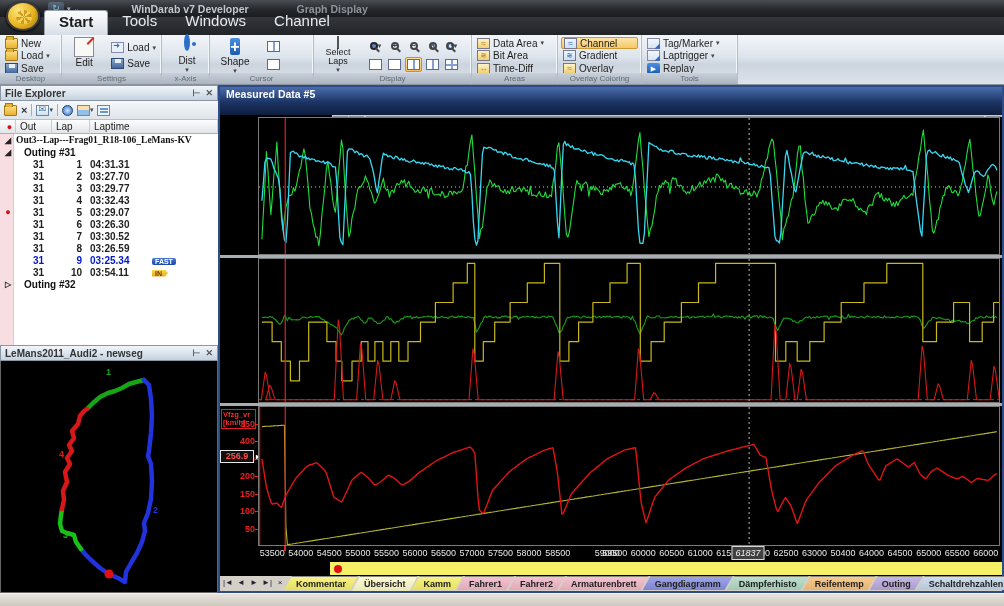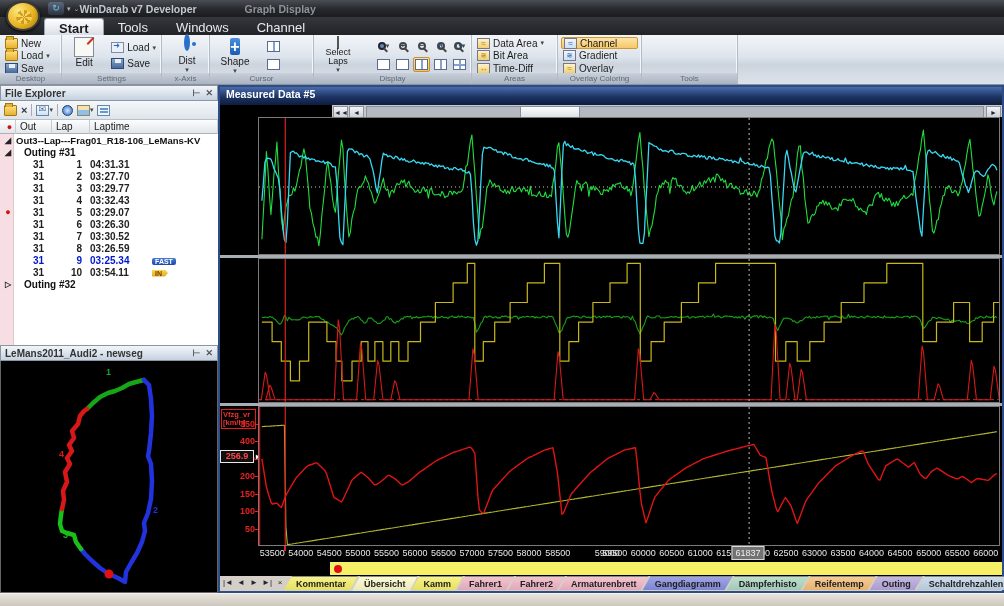--- a/index.html
+++ b/index.html
@@ -12,27 +12,27 @@
     background:linear-gradient(#4a4e54,#26282c 55%,#1a1c20); display:flex; align-items:center; }
   .orb { position:absolute; left:6px; top:1px; width:34px; height:30px; border-radius:50%;
     background:radial-gradient(circle at 35% 30%, #ffe680, #e8b420 55%, #9c7208);
     border:2px solid #3a3a3a; box-shadow:0 1px 3px #000; z-index:30; }
   .orb-core { position:absolute; left:8px; top:7px; width:16px; height:14px; border-radius:50%;
     background:repeating-conic-gradient(#c89018 0 30deg,#f6d860 30deg 60deg); opacity:.8; }
   .qat { margin-left:48px; display:flex; align-items:center; gap:3px; color:#9ec8ee; font-size:10px; }
   .qat .sync { width:16px; height:13px; border-radius:3px; background:linear-gradient(#5a6a7c,#2c3440);
     color:#7ec0f0; font-size:9px; text-align:center; line-height:13px; }
   .qat .dd { color:#aab4c0; font-size:7px; }
-  .app-title { color:#c2c8d0; font-size:10.5px; font-weight:bold; }
+  .app-title { margin-left:52px; color:#c2c8d0; font-size:10.5px; font-weight:bold; }
   .doc-title { margin-left:48px; color:#8e949c; font-size:10.5px; font-weight:bold; }
 
   
   .tabsrow { position:absolute; left:0; top:17px; width:1004px; height:18px;
     background:linear-gradient(#34373c,#212327); display:flex; align-items:flex-end; padding-left:44px; }
-  .rtab { padding:2px 14px 0; color:#e6e9ee; font-size:13px; height:17px; }
+  .rtab { padding:2px 14px 0; color:#e6e9ee; font-size:15px; height:25px; }
   .rtab.active { background:linear-gradient(#fdfdfe,#e8ecf2 60%,#d8dee6); color:#1a1a1a;
     border-radius:3px 3px 0 0; border:1px solid #9aa4b0; border-bottom:none; font-weight:bold; }
 
   
   .ribbon { position:absolute; left:0; top:35px; width:1004px; height:50px;
     background:linear-gradient(#f2f5f9,#dde4ec 45%,#ccd4de 60%,#dde3ea);
     border-bottom:1px solid #8a929c; display:flex; }
   .rgroup { position:relative; height:100%; border-right:1px solid #b4bcc6;
     box-shadow:inset -1px 0 0 #f4f7fa; padding:2px 3px 12px 3px; }
   .rlabel { position:absolute; left:0; bottom:0; width:100%; height:11px;
@@ -126,21 +126,21 @@
   .reddot { color:#d01010; font-size:9px; line-height:9px; text-align:center; }
   .tri { font-size:8px; color:#222; text-align:center; }
 
   .mappanel { position:absolute; left:0; top:345px; width:218px; height:304px; }
   .mapbody { position:relative; width:218px; height:232px; background:#000; border:1px solid #666;
     border-top:none; }
 
   
   .measured { position:absolute; left:218px; top:85px; width:786px; height:508px;
     border:2px solid #2e4c86; background:#000; }
-  .mtitle { height:18px; background:linear-gradient(#4a6cac,#1c3464 55%,#0e1d3e);
+  .mtitle { height:28px; background:linear-gradient(#4a6cac,#1c3464 55%,#0e1d3e);
     color:#fff; font-size:10.5px; font-weight:bold; padding:1px 6px; }
   .mscroll { position:relative; height:14px; background:#c6cad0; }
   .mscroll .corner { position:absolute; left:0; top:0; width:112px; height:14px; background:#000; }
   .sbtn { position:absolute; top:1px; width:15px; height:12px; background:linear-gradient(#f2f4f6,#cdd2d8);
     border:1px solid #8a9098; font-size:7px; color:#223; text-align:center; line-height:11px; }
   .strack { position:absolute; left:146px; right:18px; top:1px; height:12px; background:#b4b8c0;
     border:1px solid #8a9098; }
   .sthumb { position:absolute; left:158px; top:1px; width:60px; height:12px;
     background:linear-gradient(#fbfcfd,#dde1e6); border:1px solid #8a9098; }
   .chartzone { position:absolute; left:0; top:30px; width:782px; height:429px; background:#000; }
@@ -150,21 +150,21 @@
   .ylab { position:absolute; right:3px; color:#e82020; font-size:9px; font-weight:bold; }
   .ytick { position:absolute; right:0; width:3px; height:1px; background:#e82020; }
   .chanbox { position:absolute; left:1px; width:35px; border:1px solid #e02020; background:#000;
     color:#f03030; font-size:7.5px; font-weight:bold; line-height:8px; padding:1px; text-align:left; }
   .cursorval { position:absolute; left:0; width:34px; border:1px solid #e8e8e8; background:#101010;
     color:#ff4848; font-size:9px; font-weight:bold; text-align:center; line-height:11px; }
   .cursorval:after { content:"▸"; position:absolute; right:-7px; top:0; color:#fff; font-size:8px; }
   .xaxis { position:absolute; left:0; top:459px; width:636px; height:15px; background:#000; }
   .xtick { position:absolute; top:2px; transform:translateX(-50%); color:#e8e8e8; font-size:9px; }
   .xcursorbox { position:absolute; top:0px; transform:translateX(-50%); border:1px solid #d8d8d8;
-    background:#737373; color:#f0f0f0; font-size:9px; padding:0 3px; line-height:12px; z-index:3; }
+    background:#404040; color:#f0f0f0; font-size:9px; padding:0 3px; line-height:12px; z-index:3;font-style:italic; }
   .xredmark { position:absolute; top:0; width:2px; height:5px; background:#e02020; }
   .mlegend { position:absolute; left:0; top:474px; width:782px; height:15px; background:#000; }
   .legendstrip { position:absolute; left:110px; right:0; top:1px; bottom:1px; background:#f6f066;
     display:flex; align-items:center; gap:5px; padding-left:4px; }
   .legendstrip .dot { width:8px; height:8px; border-radius:50%; background:#e01010; flex:none; }
   .legendstrip .ltext { color:#a02818; font-size:8.5px; font-weight:bold; white-space:nowrap; overflow:hidden; }
   .sheetrow { position:absolute; left:0; top:489px; width:782px; height:15px; background:#d4d0c8;
     display:flex; align-items:flex-start; }
   .navbtns { display:flex; gap:1px; padding:2px 4px 0 2px; }
   .navbtns span { font-size:8px; color:#223; width:12px; text-align:center; }
@@ -265,21 +265,21 @@
             </button>
           <button class="mini">
               <span class="lay"></span>
             </button>
         </div>
       </div>
       <div class="rlabel">Cursor</div>
     </div>
 
     <div class="rgroup" style="width:158px">
-      <div style="display:flex; gap:16px">
+      <div style="display:flex; gap:8px">
         <button class="rbig" style="width:42px">
           <span class="bicon"><span class="big-flag"></span></span>
           <span style="font-size:9px; line-height:9px">Select Laps</span>
             <span class="arrow">▾</span>
         </button>
         <div>
           <div class="rrow">
             <button class="mini">
                 <span class="mag dk"></span>
                 <span class="arrow">▾</span>
@@ -359,20 +359,36 @@
           </button>
         <button class="ritem">
             <span class="ic ic-wave yel">≈</span>
             <span>Overlay</span>
           </button>
       </div>
       <div class="rlabel">Overlay Coloring</div>
     </div>
 
     <div class="rgroup" style="width:96px">
+      <div class="rstack">
+        <button class="ritem">
+            <span class="ic ic-tag"></span>
+            <span>Tag/Marker</span>
+            <span class="arrow">▾</span>
+          </button>
+        <button class="ritem">
+            <span class="ic ic-tag"></span>
+            <span>Laptrigger</span>
+            <span class="arrow">▾</span>
+          </button>
+        <button class="ritem">
+            <span class="ic ic-play">▶</span>
+            <span>Replay</span>
+          </button>
+      </div>
       <div class="rlabel">Tools</div>
     </div>
   </div>
 
   <div class="fe">
     <div class="panel-title">
       <span>File Explorer</span>
       <span class="sp"></span>
       <span class="pin">⊢</span>
       <span class="pclose">✕</span>
@@ -403,21 +419,21 @@
       <span class="reddot">●</span>
       <span>Out</span>
       <span>Lap</span>
       <span>Laptime</span>
     </div>
     <div class="fe-body">
       <div class="fe-markercol"></div>
       <div id="fe-rows" style="position:relative">
           <div class="ferow hdr2">
             <span class="tri">◢</span>
-            <span style="font-size: 9.5px; white-space: nowrap; overflow: hidden;">Out3--Lap---Frag01_R18-106_LeMans-KV</span>
+            <span style="font-size: 9.5px; white-space: nowrap; overflow: hidden; font-family: Liberation Serif, serif;">Out3--Lap---Frag01_R18-106_LeMans-KV</span>
           </div>
           <div class="ferow hdr2">
             <span class="tri">◢</span>
             <span style="padding-left: 8px;">Outing #31</span>
           </div>
           <div class="ferow">
             <span class="reddot"></span>
             <span class="num">31</span>
             <span class="num">1</span>
             <span>04:31.31</span>
@@ -593,21 +609,21 @@
           <span class="xtick" style="left: 299.654px;">58500</span>
           <span class="xtick" style="left: 328.192px; padding-left: 42px;">59000</span>
           <span class="xtick" style="left: 356.731px;">59500</span>
           <span class="xtick" style="left: 385.269px;">60000</span>
           <span class="xtick" style="left: 413.808px;">60500</span>
           <span class="xtick" style="left: 442.346px;">61000</span>
           <span class="xtick" style="left: 470.885px;">61500</span>
           <span class="xtick" style="left: 499.423px;">62000</span>
           <span class="xtick" style="left: 527.962px;">62500</span>
           <span class="xtick" style="left: 556.5px;">63000</span>
-          <span class="xtick" style="left: 585.038px;">63500</span>
+          <span class="xtick" style="left: 585.038px;">50400</span>
           <span class="xtick" style="left: 613.577px;">64000</span>
           <span class="xtick" style="left: 642.115px;">64500</span>
           <span class="xtick" style="left: 670.654px;">65000</span>
           <span class="xtick" style="left: 699.192px;">65500</span>
           <span class="xtick" style="left: 727.731px;">66000</span>
         </div>
       <div class="xredmark" id="xredmark" style="left: 64.2554px;"></div>
       <div class="xcursorbox" id="xcursorbox" style="left: 528.12px;">61837</div>
     </div>
 

